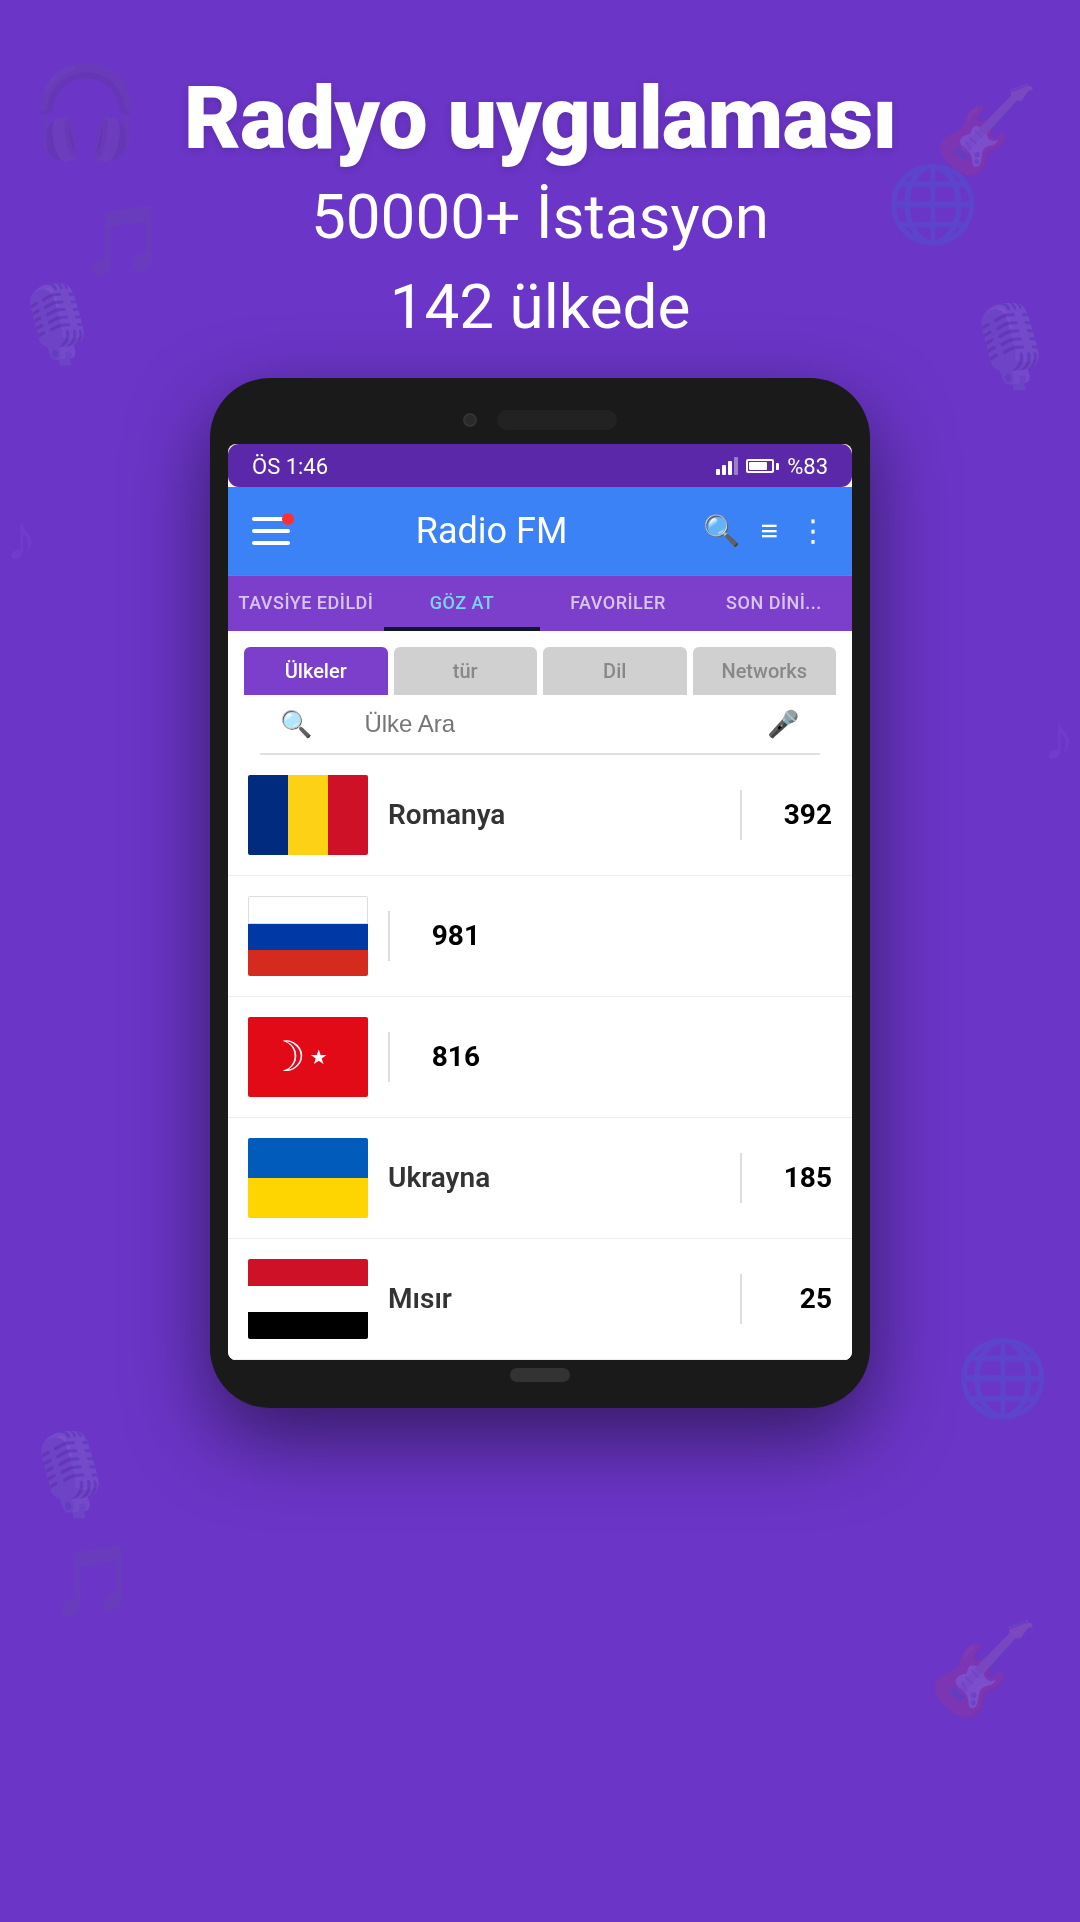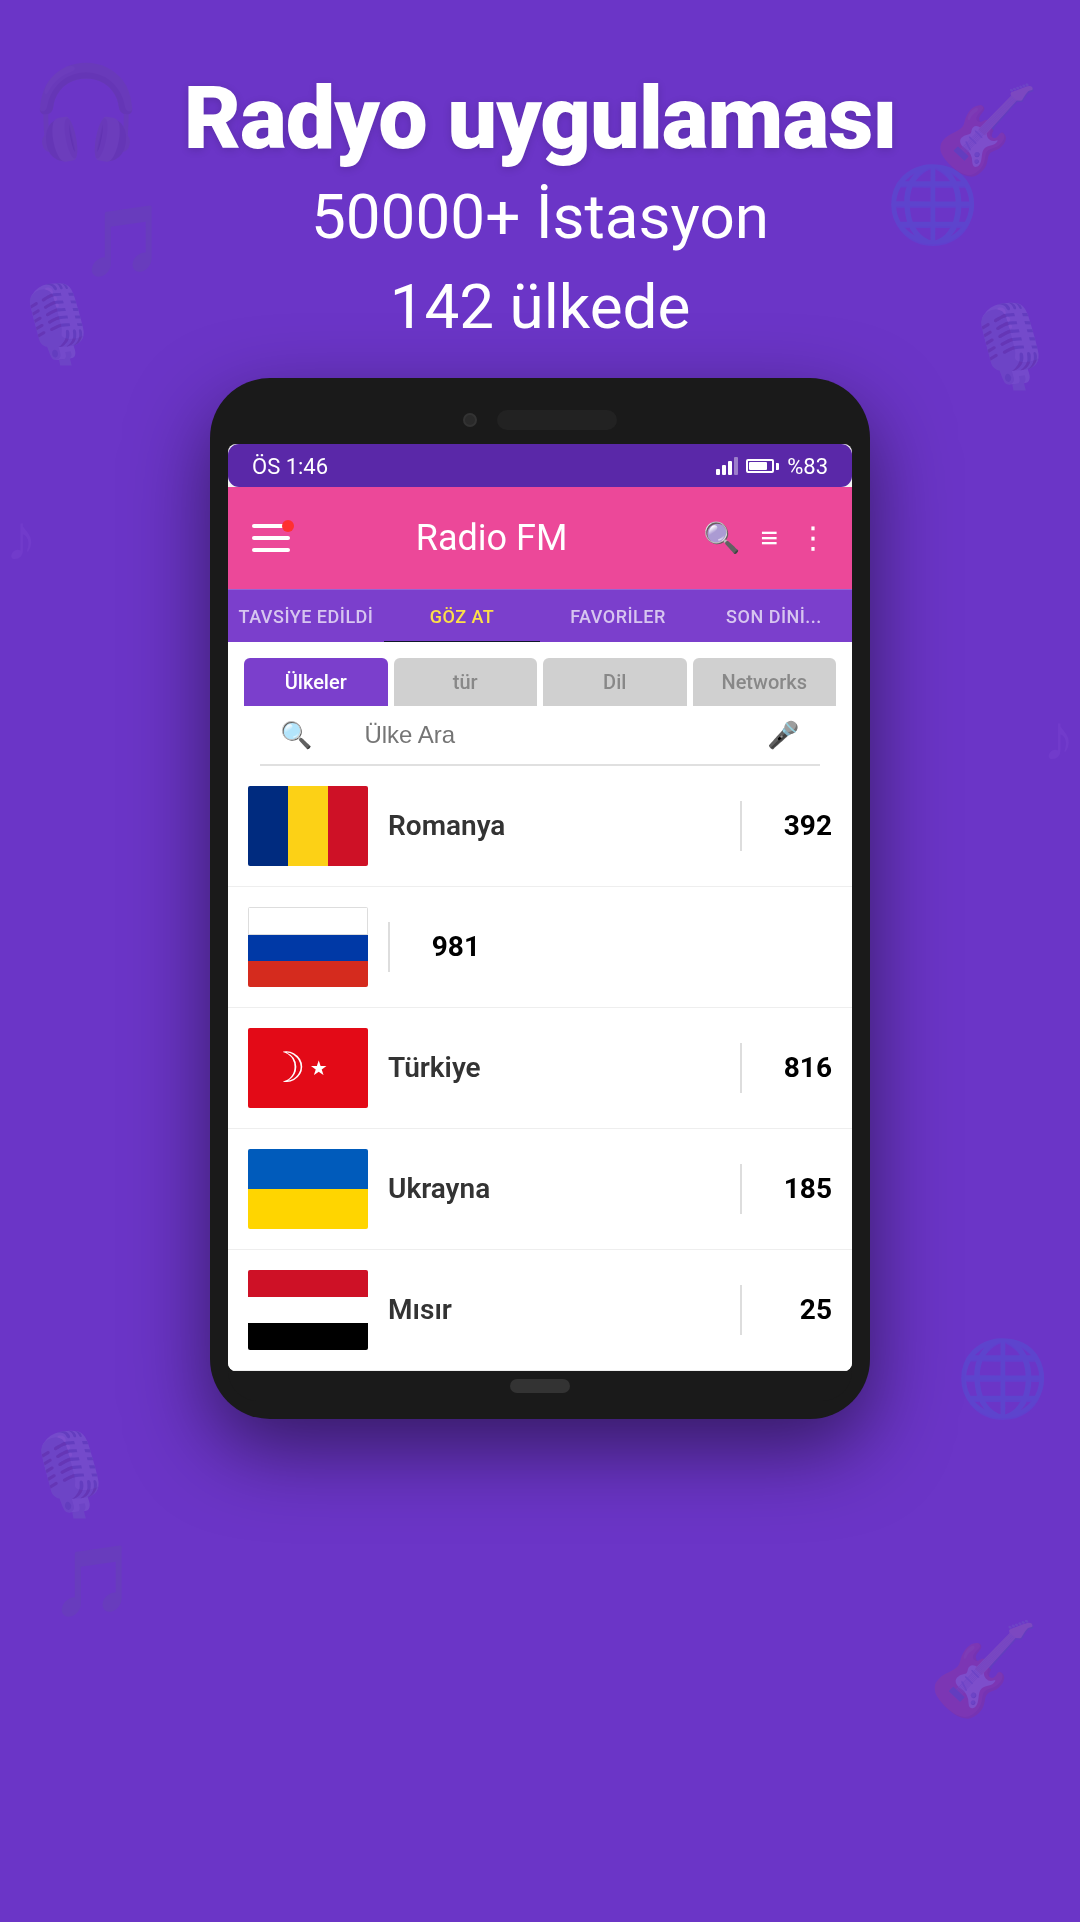--- a/index.html
+++ b/index.html
@@ -158,24 +158,24 @@
 
     .battery-tip {
       width: 3px;
       height: 7px;
       background: white;
       border-radius: 0 1px 1px 0;
     }
 
     
     .app-toolbar {
-      background: #ec4899;
-      display: flex;
-      align-items: center;
-      padding: 30px 24px;
+      background: #3b82f6;
+      display: flex;
+      align-items: center;
+      padding: 23px 24px;
       gap: 16px;
     }
 
     .toolbar-menu-btn {
       position: relative;
       width: 38px;
       height: 28px;
       display: flex;
       flex-direction: column;
       justify-content: space-between;
@@ -232,22 +232,22 @@
       color: rgba(255,255,255,0.7);
       font-size: 18px;
       font-weight: 500;
       padding: 16px 8px 14px;
       text-align: center;
       cursor: pointer;
       letter-spacing: 0.5px;
     }
 
     .nav-tab.active {
-      color: #fde047;
-      border-bottom: 1px solid #0f172a;
+      color: #7dd3fc;
+      border-bottom: 4px solid #0f172a;
     }
 
     
     .browse-tabs {
       background: white;
       display: flex;
       padding: 16px 16px 0;
       gap: 6px;
     }
 
@@ -545,21 +545,20 @@
           <span class="station-count">981</span>
         </div>
 
         <div class="country-item">
           <div class="country-flag">
             <div class="flag-turkey">
               <span class="crescent">☽</span>
               <span class="star-symbol">★</span>
             </div>
           </div>
-          <span class="country-name">Türkiye</span>
           <div class="divider-line"></div>
           <span class="station-count">816</span>
         </div>
 
         <div class="country-item">
           <div class="country-flag">
             <div class="flag-ukraine">
               <div class="stripe-blue"></div>
               <div class="stripe-yellow"></div>
             </div>

